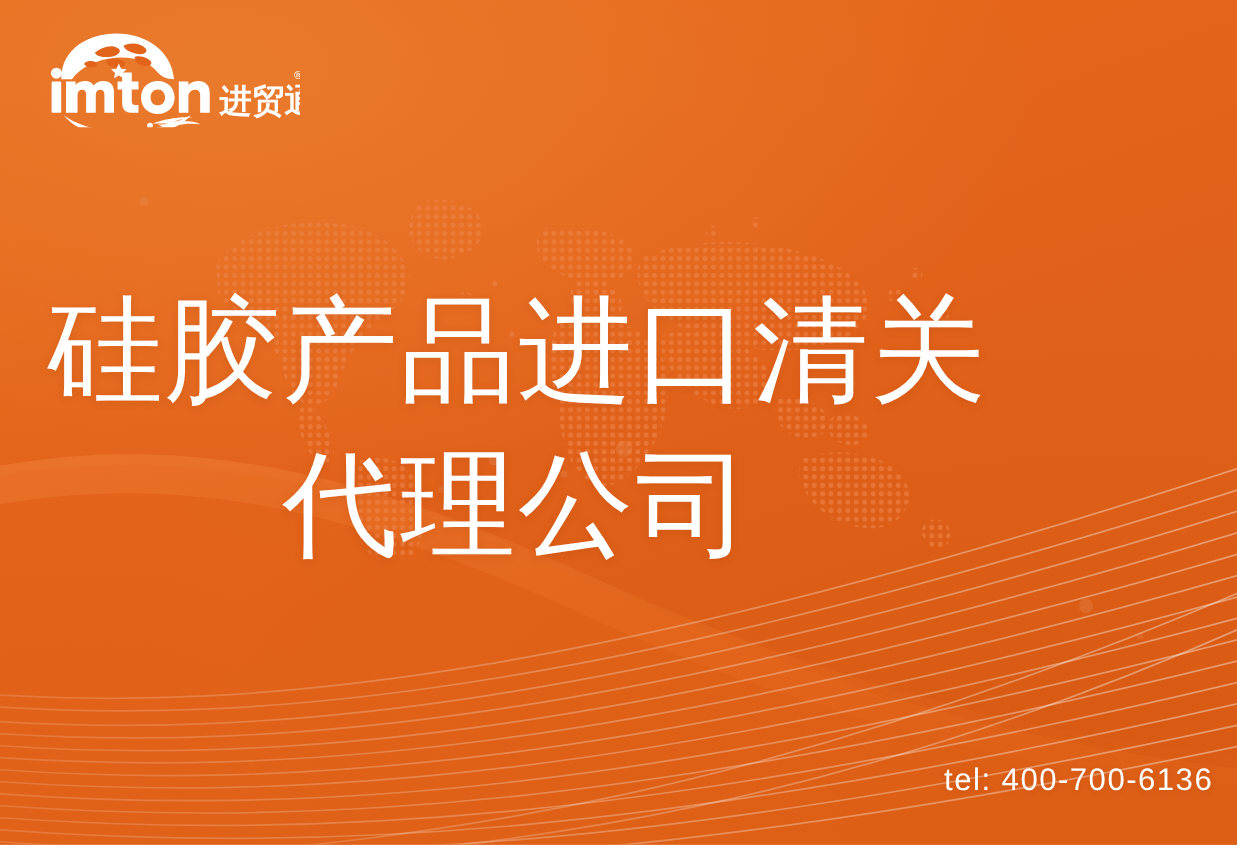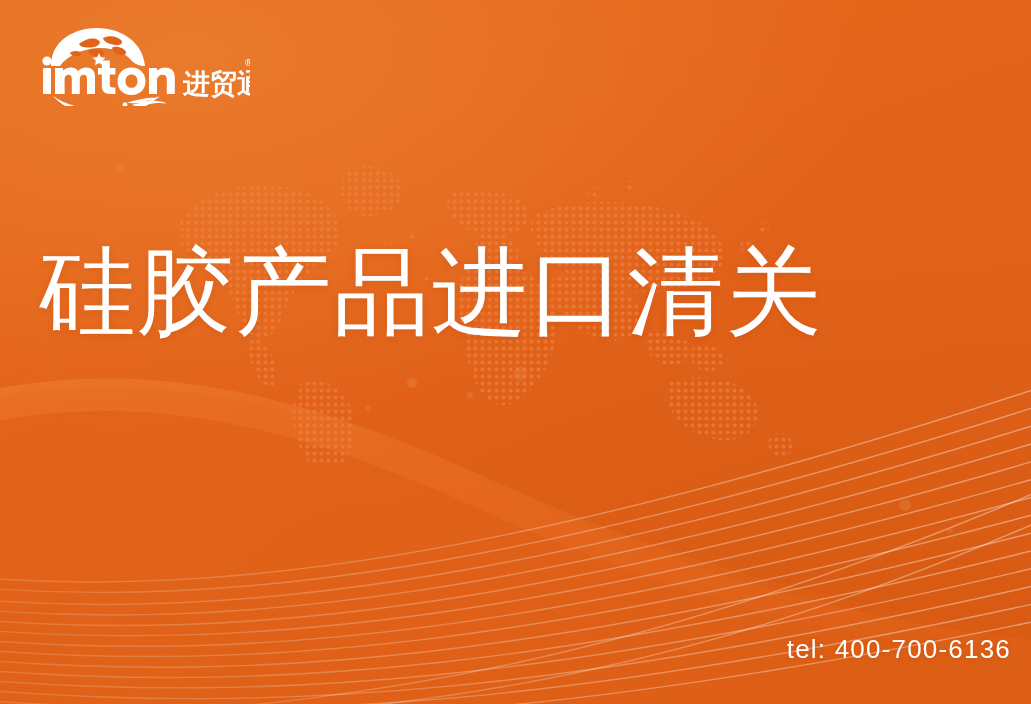--- a/index.html
+++ b/index.html
@@ -289,17 +289,18 @@
         <path d="M92 77 C102 73, 116 71, 126 72 c-5 0-11 1.4-16 3.4
                  c8-1.2 17-.4 22 2.2 c-7-1-14-.6-20 1
                  c-6 1.6-12 1.4-16-1 c3 .4 6 .2 9-.6 Z"></path>
         <circle cx="90" cy="78.6" r="2.4"></circle>
       </g>
     </svg>
   </div>
 
   <div class="headline">
     <span class="ln">硅胶产品进口清关</span>
+    <span class="ln">代理公司</span>
   </div>
 
   <div class="tel">tel: 400-700-6136</div>
 
 </div>
 
 </body></html>

